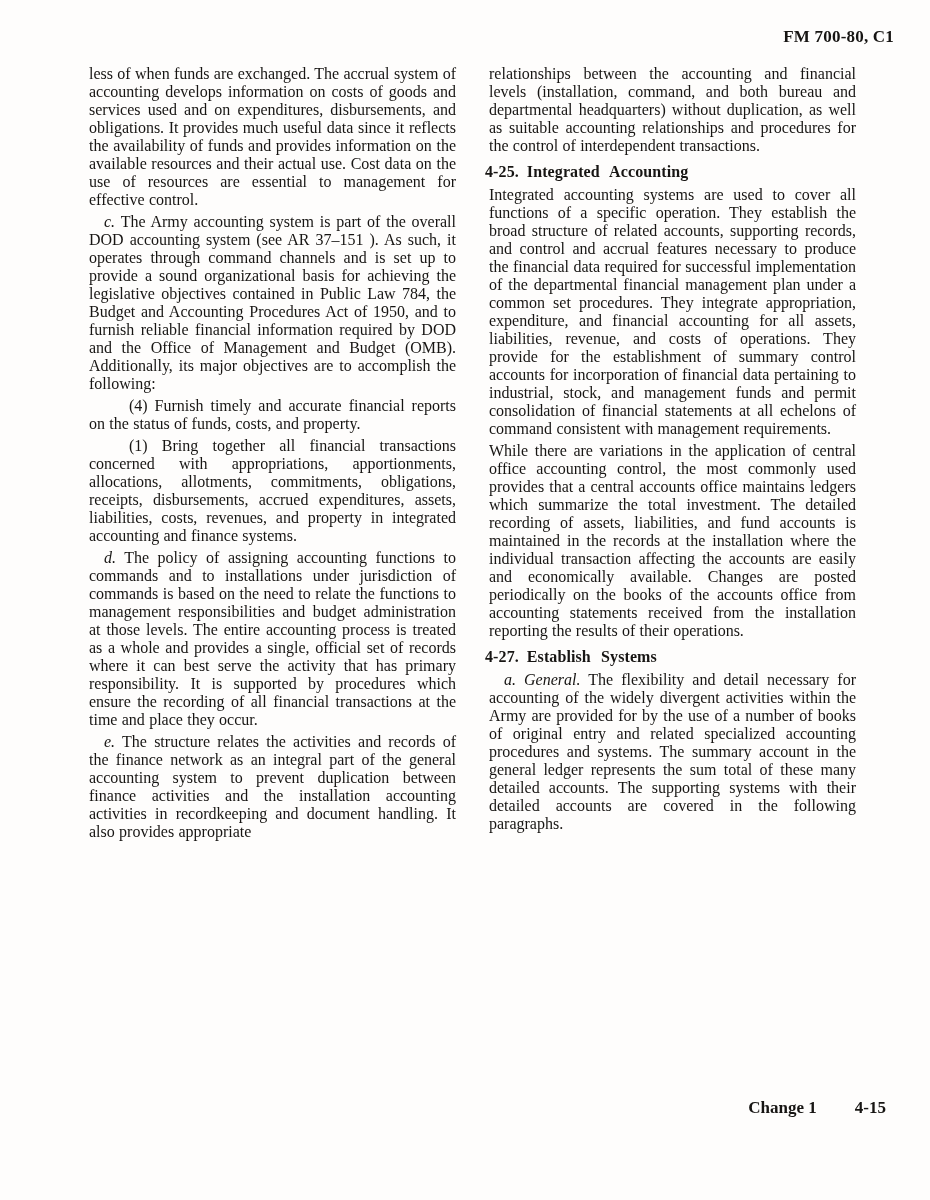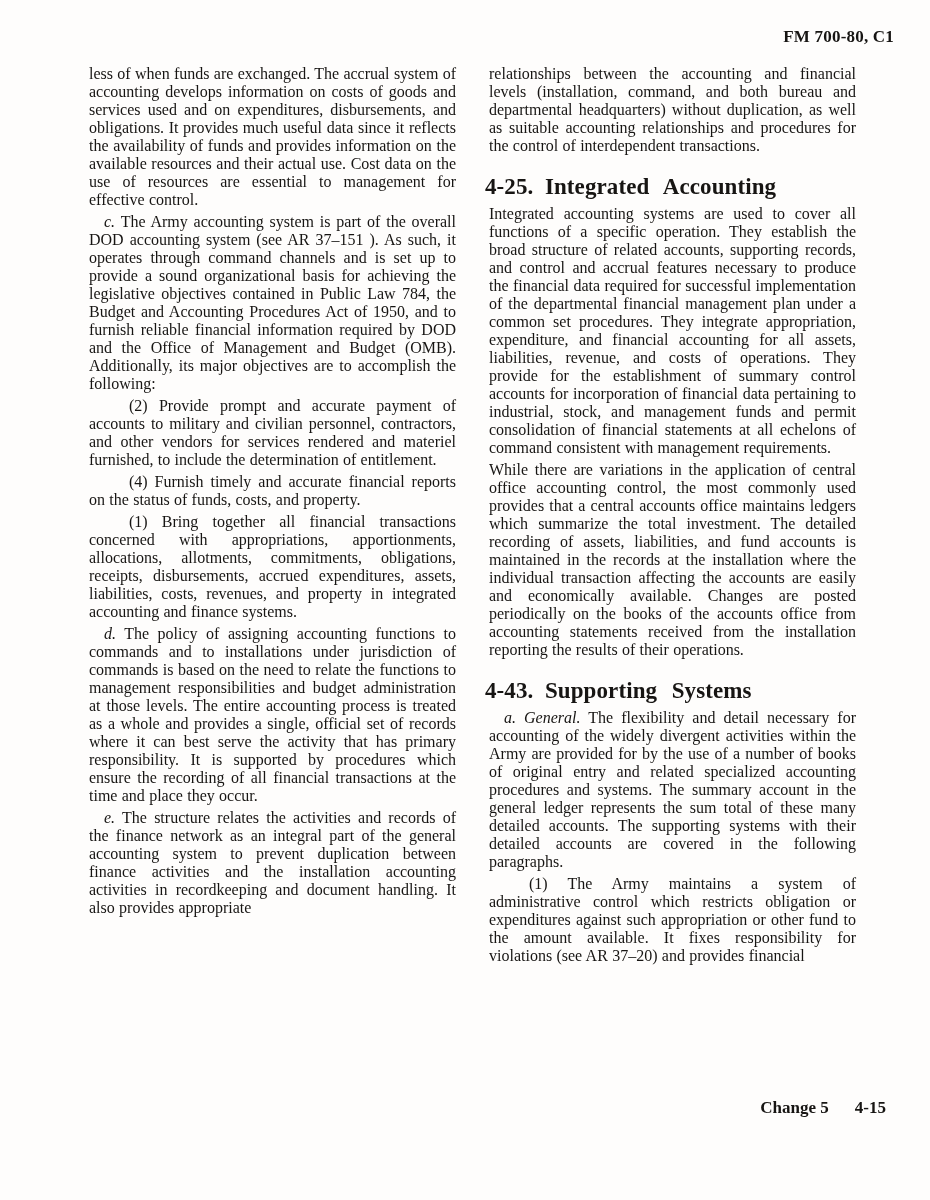--- a/index.html
+++ b/index.html
@@ -34,65 +34,63 @@
     margin: 4px;
     text-align: justify;
     font-size: 16px;
     line-height: 18px;
     word-spacing: 0.02em;
   }
   .ind1 { text-indent: 15px; }
   .ind2 { text-indent: 40px; }
   .it { font-style: italic; }
   h2.sec {
-    font-size: 23px;
+    font-size: 16px;
     font-weight: bold;
-    margin: 19px 0 5px 0;
+    margin: 8px 0 5px 0;
     word-spacing: 0.38em;
     letter-spacing: 0.1px;
   }
   h2.sec .num { margin-right: 0.5em; }
   .doc-footer {
     position: absolute;
     top: 1098px;
     right: 84px;
     font-size: 17px;
     font-weight: bold;
   }
-  .doc-footer .pg { margin-left: 26px; }
+  .doc-footer .pg { margin-left: 38px; }
 </style>
 </head>
 <body>
 
 <div class="page">
 
   <div class="doc-header">FM 700-80, C1</div>
 
   <div class="columns">
 
     <div class="col">
       <p class="jp">less of when funds are exchanged. The accrual system of accounting develops information on costs of goods and services used and on expenditures, disbursements, and obligations. It provides much useful data since it reflects the availability of funds and provides information on the available resources and their actual use. Cost data on the use of resources are essential to management for effective control.</p>
       <p class="jp ind1"><span class="it">c.</span><span> The Army accounting system is part of the overall DOD accounting system (see AR 37–151 ). As such, it operates through command channels and is set up to provide a sound organizational basis for achieving the legislative objectives contained in Public Law 784, the Budget and Accounting Procedures Act of 1950, and to furnish reliable financial information required by DOD and the Office of Management and Budget (OMB). Additionally, its major objectives are to accomplish the following:</span></p>
-      <p class="jp ind2">(2) Provide prompt and accurate payment of accounts to military and civilian personnel, contractors, and other vendors for services rendered and materiel furnished, to include the determination of entitlement.</p>
       <p class="jp ind2">(4) Furnish timely and accurate financial reports on the status of funds, costs, and property.</p>
       <p class="jp ind2">(1) Bring together all financial transactions concerned with appropriations, apportionments, allocations, allotments, commitments, obligations, receipts, disbursements, accrued expenditures, assets, liabilities, costs, revenues, and property in integrated accounting and finance systems.</p>
       <p class="jp ind1"><span class="it">d.</span><span> The policy of assigning accounting functions to commands and to installations under jurisdiction of commands is based on the need to relate the functions to management responsibilities and budget administration at those levels. The entire accounting process is treated as a whole and provides a single, official set of records where it can best serve the activity that has primary responsibility. It is supported by procedures which ensure the recording of all financial transactions at the time and place they occur.</span></p>
       <p class="jp ind1"><span class="it">e.</span><span> The structure relates the activities and records of the finance network as an integral part of the general accounting system to prevent duplication between finance activities and the installation accounting activities in recordkeeping and document handling. It also provides appropriate</span></p>
     </div>
 
     <div class="col">
       <p class="jp">relationships between the accounting and financial levels (installation, command, and both bureau and departmental headquarters) without duplication, as well as suitable accounting relationships and procedures for the control of interdependent transactions.</p>
 
       <h2 class="sec"><span class="num">4-25.</span><span>Integrated Accounting</span></h2>
       <p class="jp">Integrated accounting systems are used to cover all functions of a specific operation. They establish the broad structure of related accounts, supporting records, and control and accrual features necessary to produce the financial data required for successful implementation of the departmental financial management plan under a common set procedures. They integrate appropriation, expenditure, and financial accounting for all assets, liabilities, revenue, and costs of operations. They provide for the establishment of summary control accounts for incorporation of financial data pertaining to industrial, stock, and management funds and permit consolidation of financial statements at all echelons of command consistent with management requirements.</p>
 
       <p class="jp">While there are variations in the application of central office accounting control, the most commonly used provides that a central accounts office maintains ledgers which summarize the total investment. The detailed recording of assets, liabilities, and fund accounts is maintained in the records at the installation where the individual transaction affecting the accounts are easily and economically available. Changes are posted periodically on the books of the accounts office from accounting statements received from the installation reporting the results of their operations.</p>
 
-      <h2 class="sec"><span class="num">4-43.</span><span>Supporting Systems</span></h2>
+      <h2 class="sec"><span class="num">4-27.</span><span>Establish Systems</span></h2>
       <p class="jp ind1"><span class="it">a. General.</span><span> The flexibility and detail necessary for accounting of the widely divergent activities within the Army are provided for by the use of a number of books of original entry and related specialized accounting procedures and systems. The summary account in the general ledger represents the sum total of these many detailed accounts. The supporting systems with their detailed accounts are covered in the following paragraphs.</span></p>
-      <p class="jp ind2">(1) The Army maintains a system of administrative control which restricts obligation or expenditures against such appropriation or other fund to the amount available. It fixes responsibility for violations (see AR 37–20) and provides financial</p>
     </div>
 
   </div>
 
-  <div class="doc-footer"><span>Change 5</span><span class="pg">4-15</span></div>
+  <div class="doc-footer"><span>Change 1</span><span class="pg">4-15</span></div>
 
 </div>
 
 </body></html>

